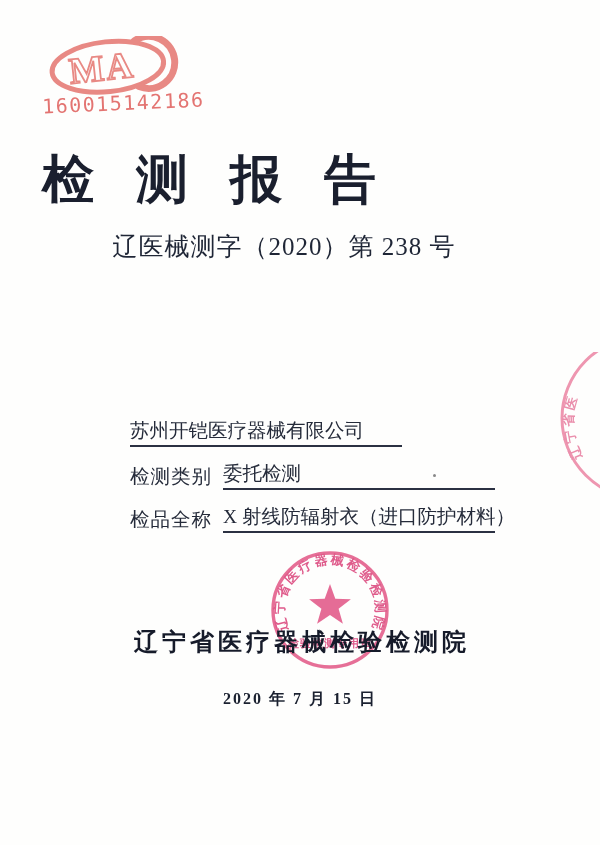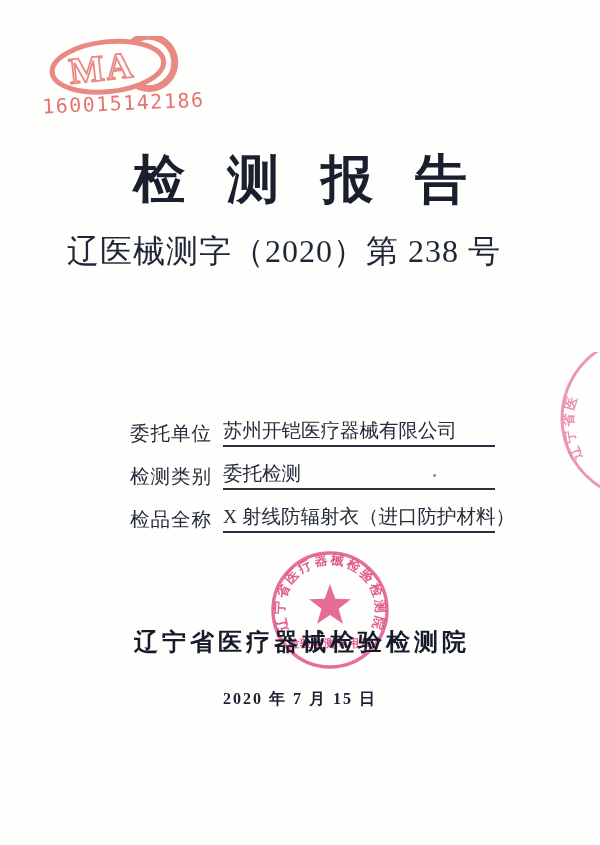--- a/index.html
+++ b/index.html
@@ -21,31 +21,30 @@
     position:absolute;left:2px;top:55px;
     font-family:"DejaVu Sans Mono",monospace;
     font-size:20px;letter-spacing:1.5px;
     color:#e0625f;opacity:.88;
     transform:rotate(-2.5deg);
     white-space:nowrap;
   }
   
   .title{
     position:absolute;left:0;top:150px;width:600px;
-    text-align:center;
     font-size:52px;font-weight:700;
     letter-spacing:42px;text-indent:42px;
     color:#1a1f2e;
     margin:0;line-height:1.15;
     white-space:nowrap;
   }
   .report-no{
     position:absolute;left:0;top:230px;width:568px;
     text-align:center;
-    font-size:32px;color:#1f2636;
+    font-size:25px;color:#1f2636;
     letter-spacing:1px;white-space:nowrap;
   }
   
   .fields{position:absolute;left:130px;top:419px;width:380px;}
   .field-row{
     display:flex;align-items:flex-end;
     margin-bottom:15px;height:28px;
     font-size:19.5px;color:#252b3a;font-weight:500;
     white-space:nowrap;
   }
@@ -115,21 +114,20 @@
     </svg>
     <div class="cma-code">160015142186</div>
   </div>
 
   <h1 class="title">检测报告</h1>
 
   <div class="report-no">辽医械测字（2020）第 238 号</div>
 
   <div class="fields">
     <div class="field-row">
-      <span class="field-label">委托单位</span>
       <span class="field-value">苏州开铠医疗器械有限公司</span>
     </div>
     <div class="field-row">
       <span class="field-label">检测类别</span>
       <span class="field-value">委托检测<span class="ink-speck"></span></span>
     </div>
     <div class="field-row">
       <span class="field-label">检品全称</span>
       <span class="field-value">X 射线防辐射衣（进口防护材料）</span>
     </div>

